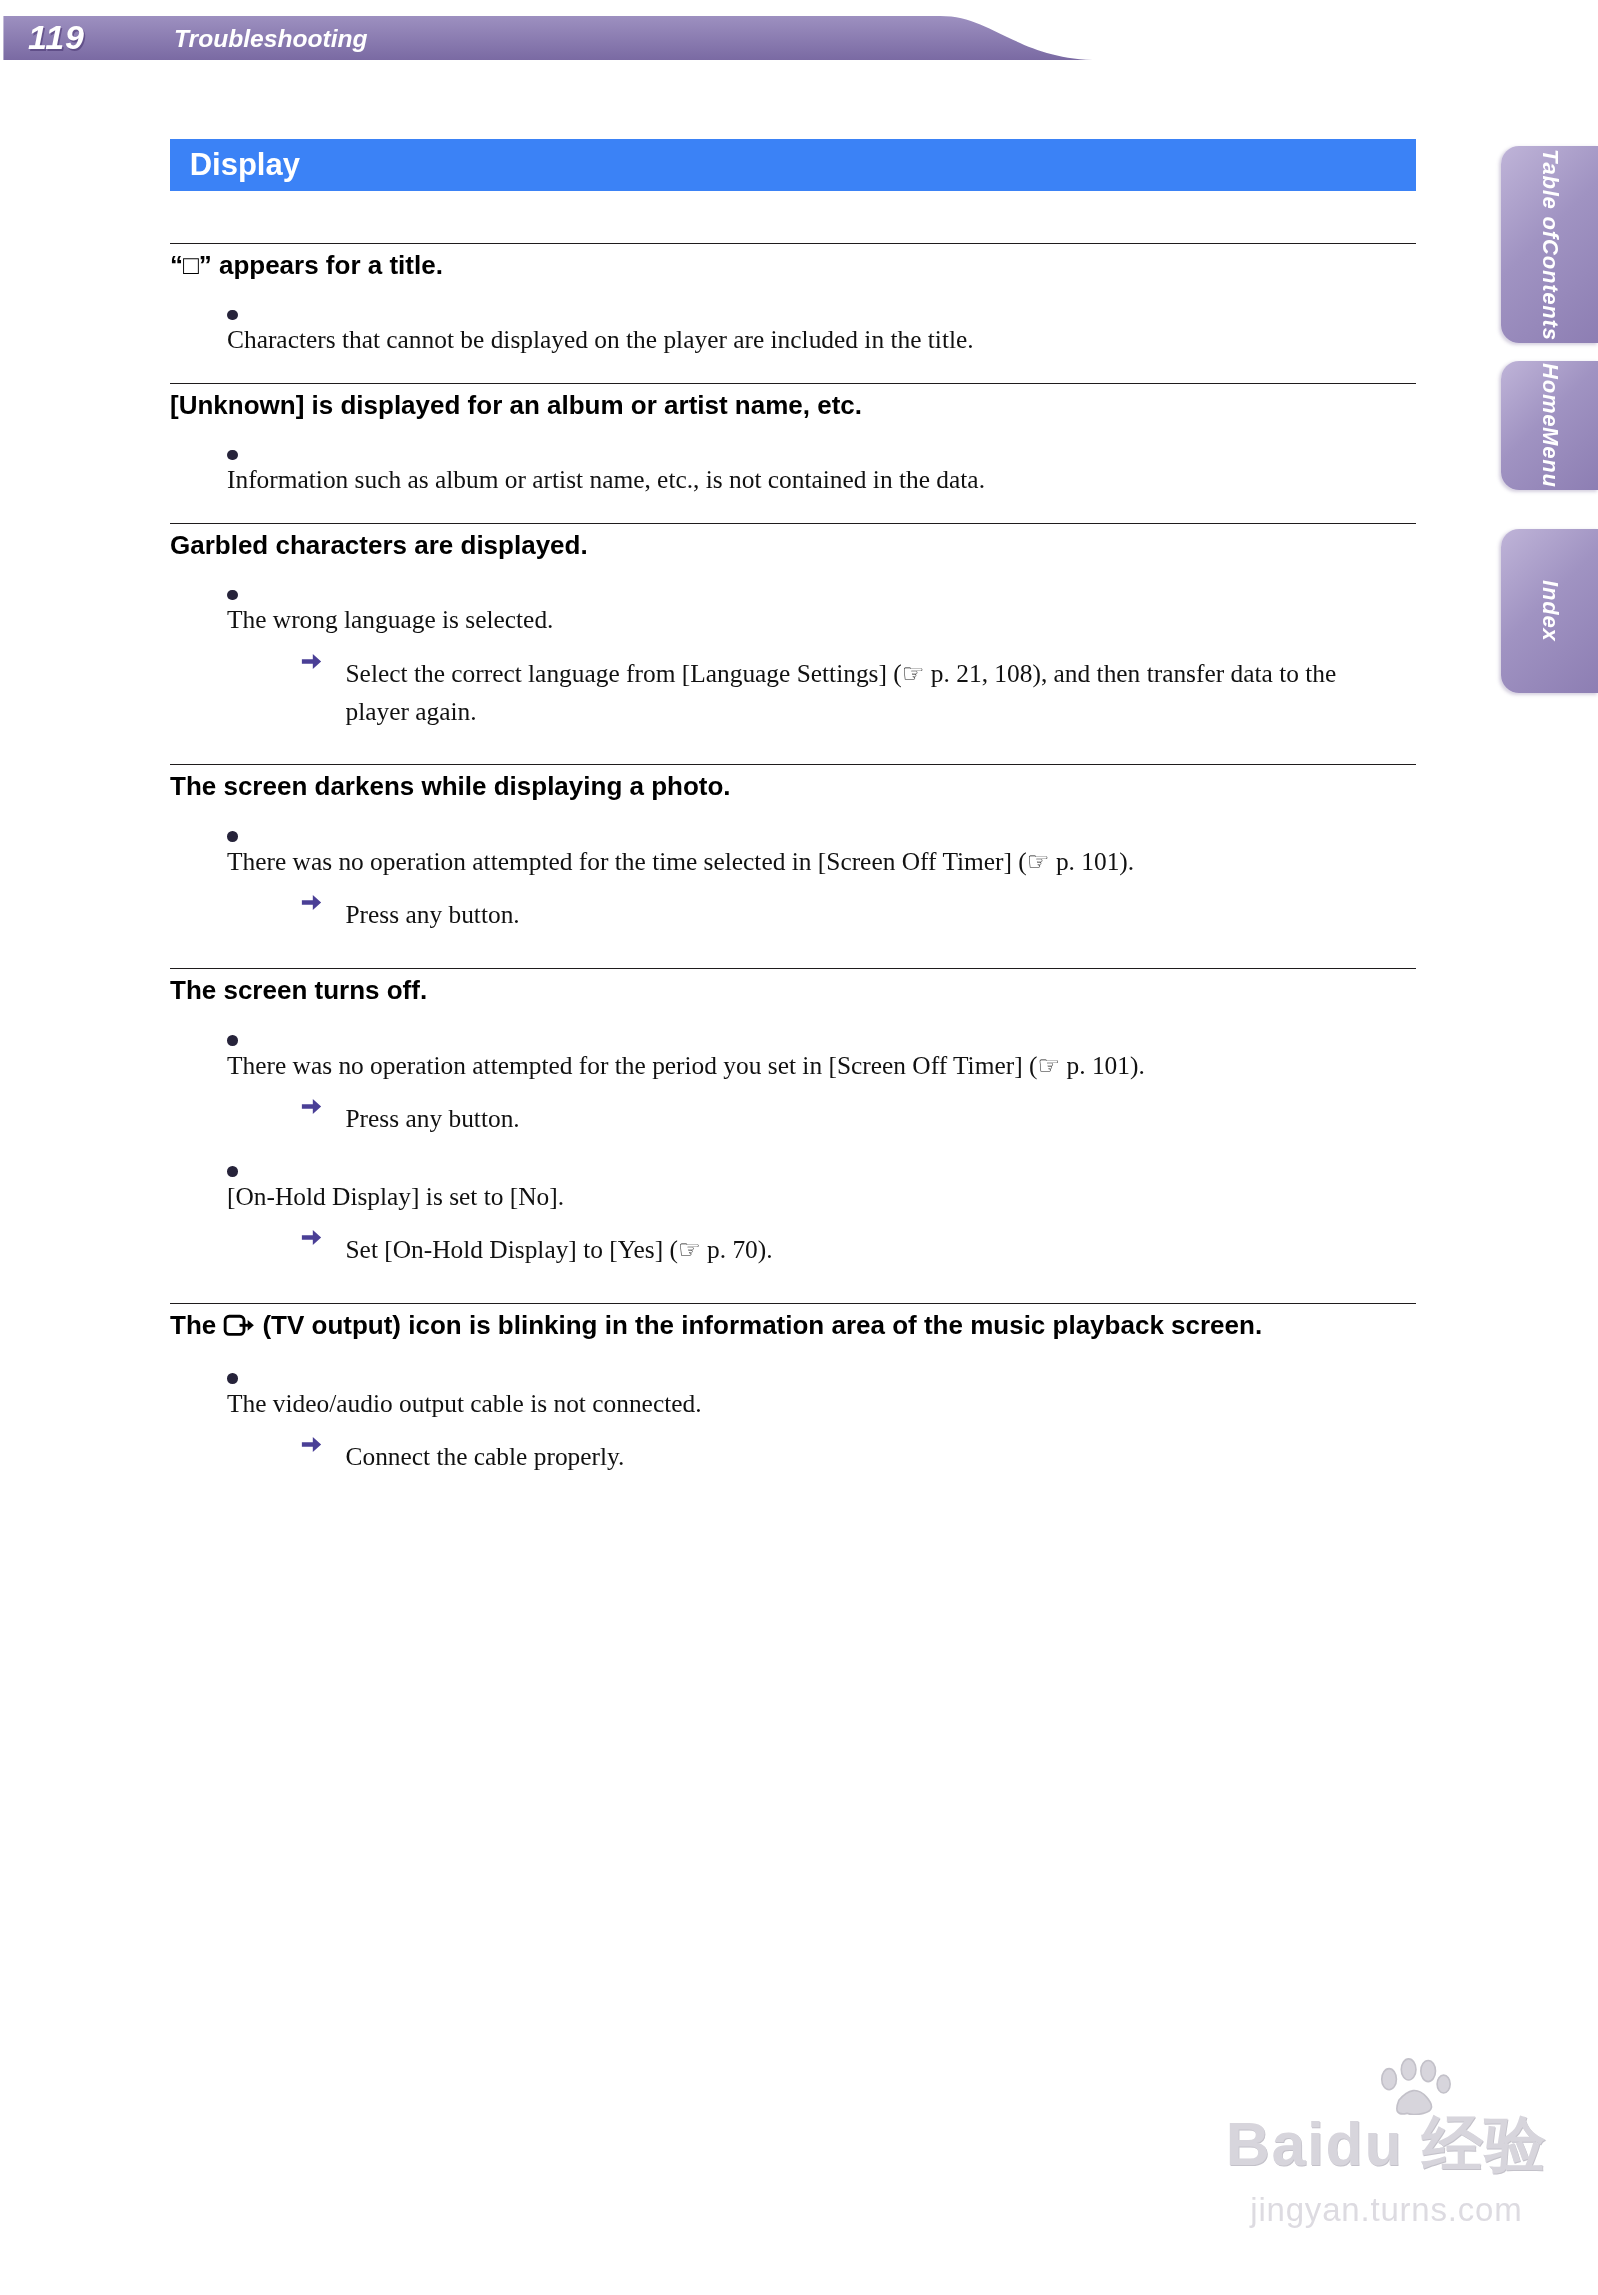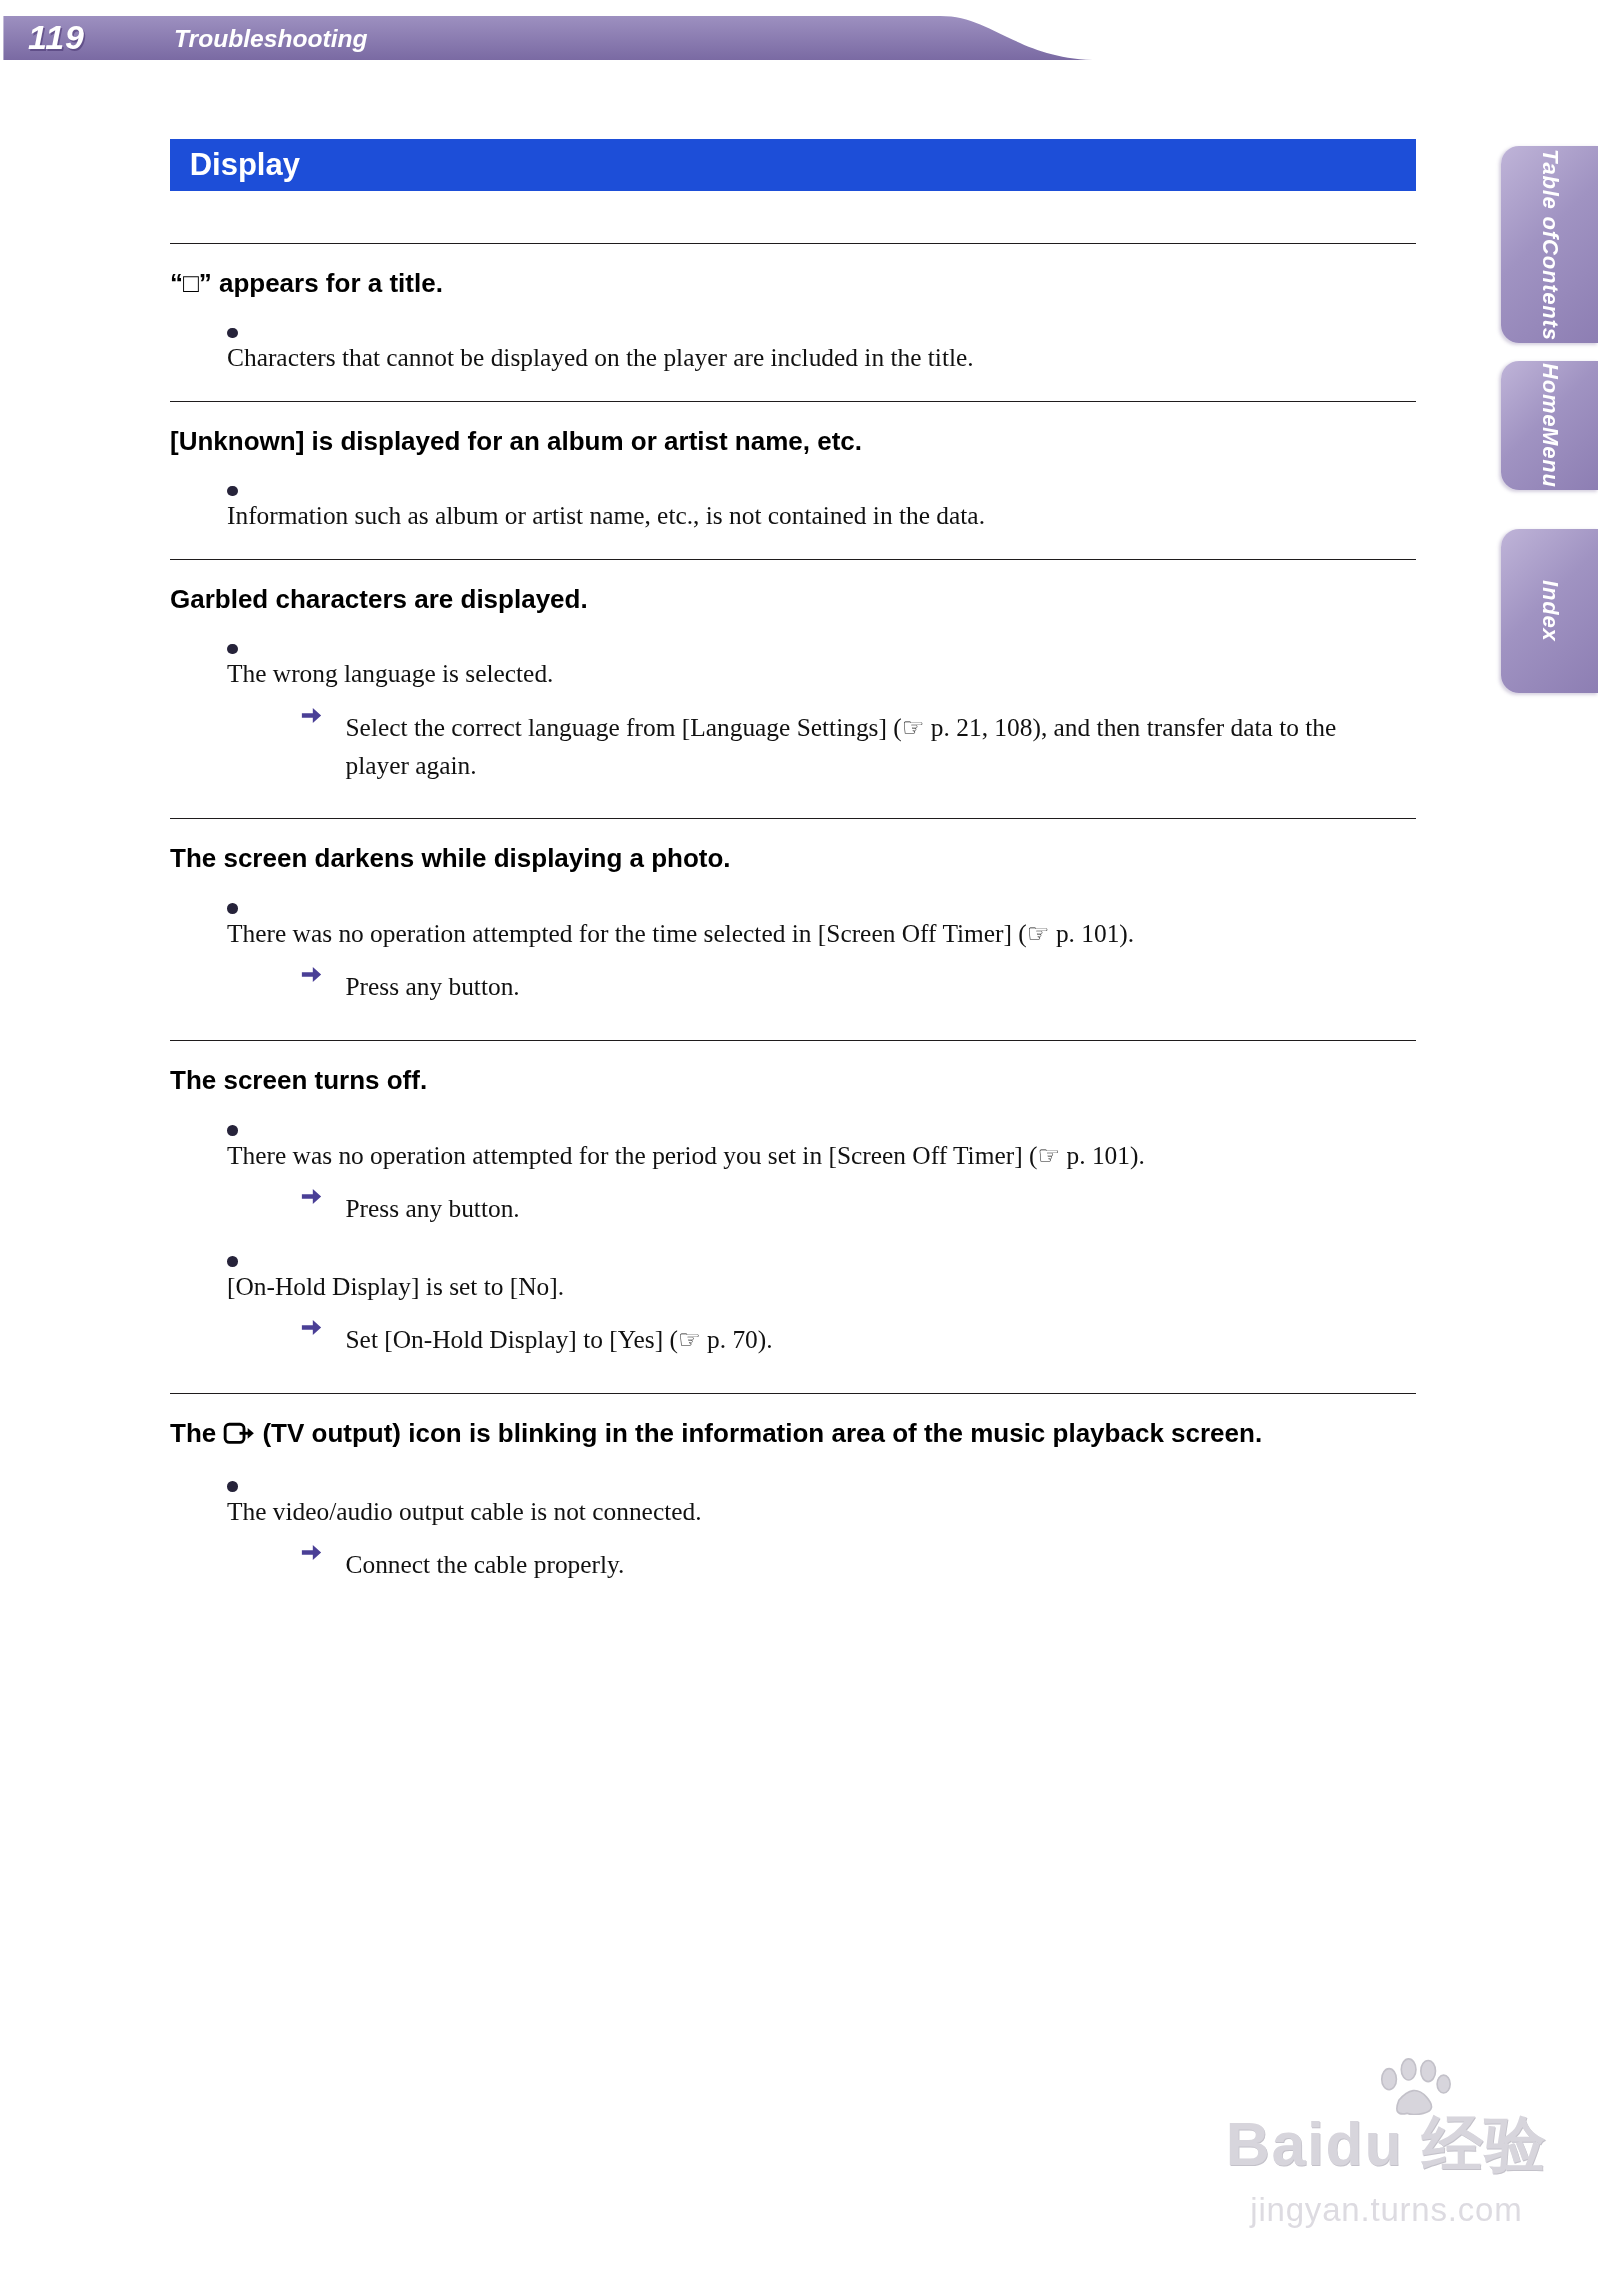--- a/index.html
+++ b/index.html
@@ -20,30 +20,30 @@
   }
   .header-title{
     position:absolute;left:174px;top:8.2px;
     font-family:"Liberation Sans","DejaVu Sans",sans-serif;
     font-style:italic;font-weight:bold;font-size:24.6px;color:#ffffff;
   }
 
   
   .display-banner{
     position:absolute;top:139px;left:170px;width:1246px;height:52px;
-    background:#1d4ed8;display:flex;align-items:center;
+    background:#3b82f6;display:flex;align-items:center;
   }
   .display-banner .banner-title{
     font-family:"Liberation Sans","DejaVu Sans",sans-serif;
     font-weight:bold;font-size:31px;color:#ffffff;padding-left:19.7px;
   }
 
   
   .content{position:absolute;top:243px;left:170px;width:1246px;}
-  .trouble-section{border-top:1.6px solid #1f1c1d;padding:23px 0 21px 0;}
+  .trouble-section{border-top:1.6px solid #1f1c1d;padding:5px 0 21px 0;}
   .sec-heading{
     margin:0 0 13px 0;
     font-family:"Liberation Sans","DejaVu Sans",sans-serif;
     font-weight:bold;font-size:26px;line-height:1.3;color:#000;
   }
   .bullet-row{display:flex;align-items:flex-start;margin:3.3px 0 3.3px 57px;flex-direction:column;}
   .bullet-dot{
     flex:none;width:10.7px;height:10.7px;border-radius:50%;
     background:#26233a;margin:14px 21px 0 0;
   }

